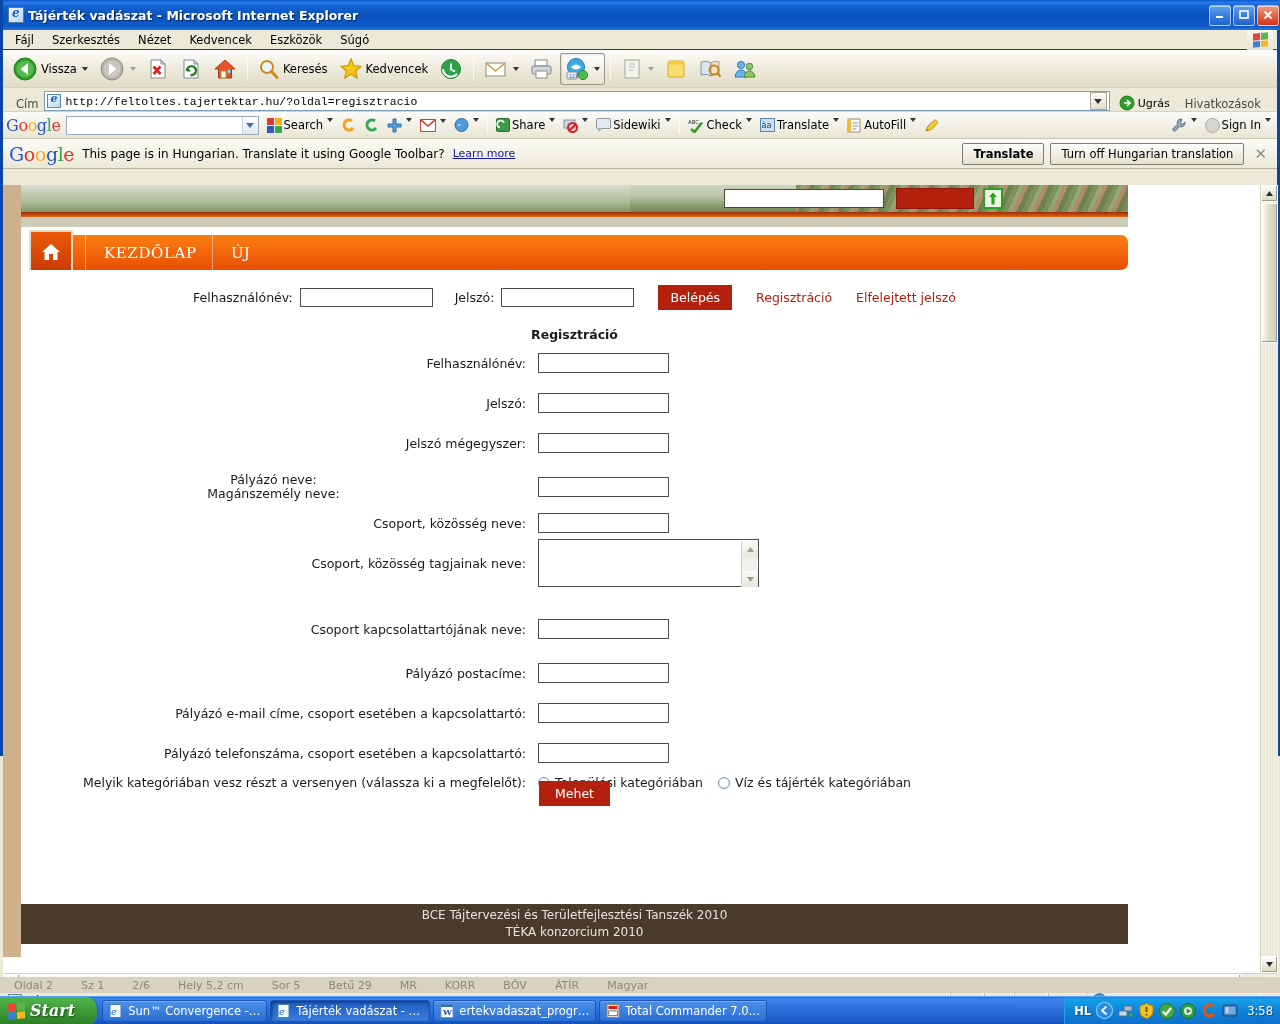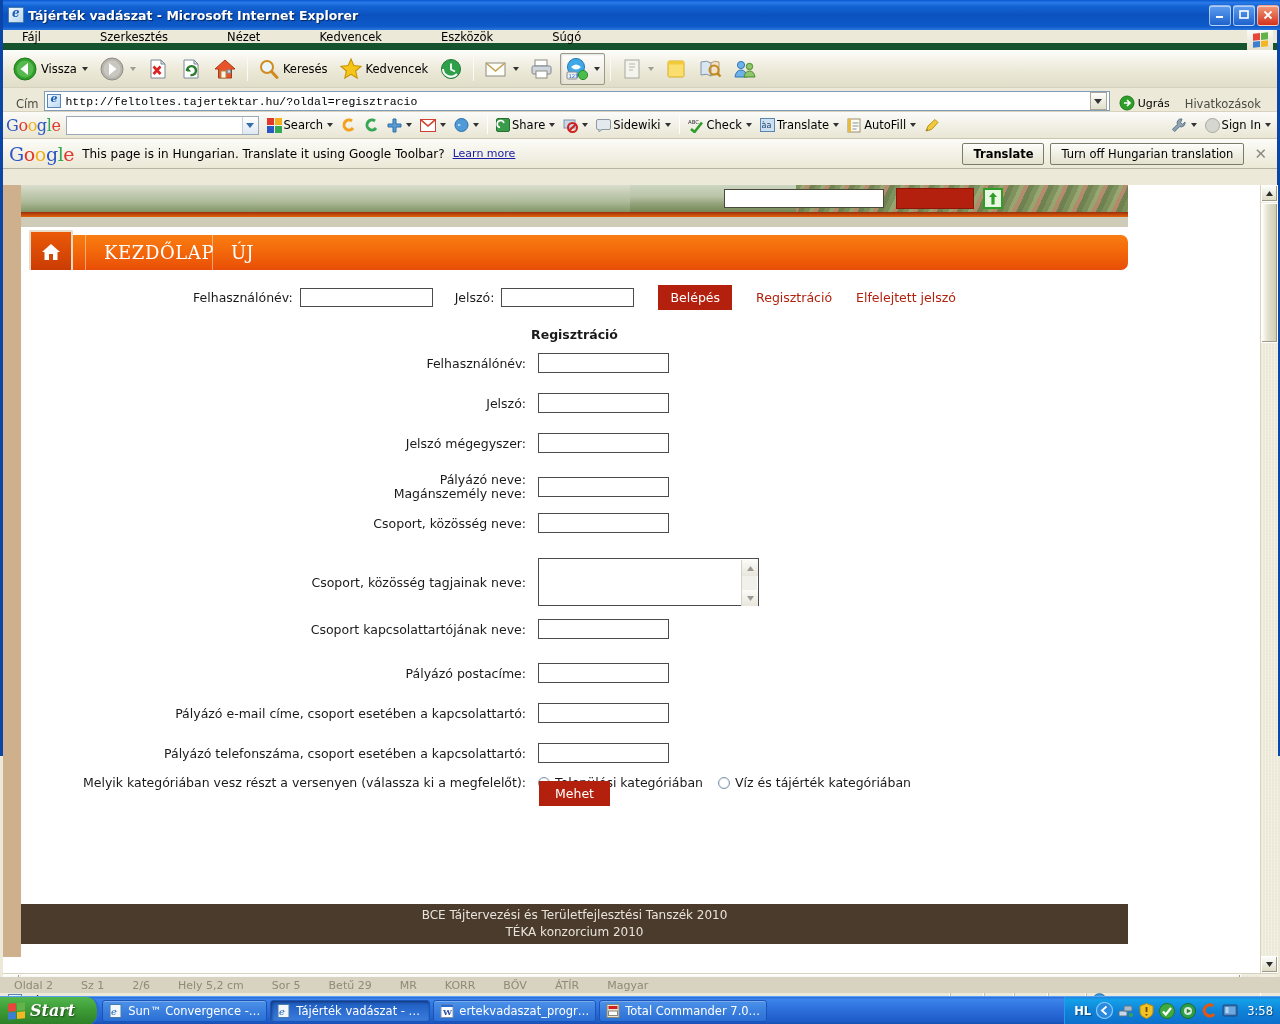--- a/index.html
+++ b/index.html
@@ -56,23 +56,22 @@
 
   
   #client {
     position: absolute; left: 0; top: 30px; width: 1274px; height: 963px;
     background: #ece9d8;
   }
 
   
   #menubar {
     height: 20px; background: #ece9d8; display: flex; align-items: center;
-    padding-left: 10px; border-bottom: 7px solid #14532d;
+    padding-left: 3px; border-bottom: 1px solid #14532d;
     position: relative;
-    gap: 41px;
   }
   #menubar .mi { padding: 2px 9px; color: #000; font-size: 11.5px; cursor: default; }
   #flagbox {
     position: absolute; right: 4px; top: 0px; width: 26px; height: 20px;
     background: linear-gradient(to bottom,#fbfbf7,#e3e0cc);
     display: flex; align-items: center; justify-content: center;
   }
   .winflag {
     width: 15px; height: 14px; display: grid;
     grid-template-columns: 1fr 1fr; grid-template-rows: 1fr 1fr;
@@ -145,21 +144,21 @@
   .glogo .b{color:#2a56c6}.glogo .r{color:#e0392b}.glogo .y{color:#f2b01e}.glogo .g{color:#34a853}
   #gsearch {
     width: 193px; height: 19px; background: #fff; border: 1px solid #9aaabb;
     display: flex; align-items: center; margin: 0 3px;
   }
   #gsearch .gs-dd {
     margin-left:auto; width: 16px; height: 17px; display:flex; align-items:center;
     justify-content:center; background: linear-gradient(to bottom,#fff,#dfe8f2);
     border-left: 1px solid #c3cfdb;
   }
-  .gitem { display: flex; align-items: center; gap: 2px; padding: 2px 3px; cursor: default; }
+  .gitem { display: flex; align-items: flex-start; gap: 2px; padding: 2px 3px; cursor: default; }
   .gsep { width: 1px; height: 18px; background: #c4c0ab; margin: 0 3px; border-right:1px solid #fff;}
 
   
   #transbar {
     height: 30px; background: linear-gradient(to bottom,#fcfcf8,#ebe8d6);
     border-bottom: 1px solid #b8b4a0;
     display: flex; align-items: center; padding: 0 6px; gap: 8px;
   }
   #transbar .msg { font-size: 12px; color: #000; }
   #transbar a { color: #1a1aa8; font-size: 11px; text-decoration: underline; }
@@ -244,21 +243,21 @@
   }
   #homebtn {
     position: absolute; left: 8px; top: 18px; width: 44px; height: 44px;
     background: linear-gradient(to bottom,#ea5a08,#c93a04);
     border: 2px solid #e8dcc9; border-bottom: 2px solid #b9b0a0;
     border-radius: 2px; display: flex; align-items: center; justify-content: center;
   }
   .navtab {
     position: absolute; top: 23px; height: 35px; display: flex; align-items: center;
     color: #fff; font-family: "DejaVu Serif","Liberation Serif",serif;
-    font-size: 18px; letter-spacing: .6px; padding: 0 18px;
+    font-size: 15px; letter-spacing: .6px; padding: 0 18px;
     border-left: 1px solid rgba(255,255,255,.45);
     cursor: default;
   }
   #tab-kezdolap { left: 64px; }
   #tab-uj { left: 191px; }
   #navbottom {
     position: absolute; left: 52px; top: 58px; width: 1055px; height: 3px;
     background: #f28a2a;
   }
 
@@ -811,31 +810,31 @@
               <div class="flabel">Jelszó:</div>
               <div class="finput"></div>
             </div>
 
             <div class="frow" style="top:163px;">
               <div class="flabel">Jelszó mégegyszer:</div>
               <div class="finput"></div>
             </div>
 
             <div class="frow" style="top:203px;">
-              <div class="flabel two" style="white-space:pre-line;">Pályázó neve:
+              <div class="flabel two" style="white-space:pre-line;text-align:center;">Pályázó neve:
 Magánszemély neve:</div>
               <div class="finput"></div>
             </div>
 
             <div class="frow" style="top:243px;">
               <div class="flabel">Csoport, közösség neve:</div>
               <div class="finput"></div>
             </div>
 
-            <div class="frow" style="top:288px; align-items:flex-start;">
+            <div class="frow" style="top:269px; align-items:flex-start;">
               <div class="flabel" style="padding-top:17px;">Csoport, közösség tagjainak neve:</div>
               <div class="ftextarea">
                 <div class="sbar">
                   <div class="sbtn">
                     <svg class="ic" width="7" height="5" viewBox="0 0 7 5">
                         <path d="M3.5 0 L7 5 H0 Z" fill="#9a9a90"></path>
                       </svg>
                   </div>
                   <div class="sbtn">
                     <svg class="ic" width="7" height="5" viewBox="0 0 7 5">

